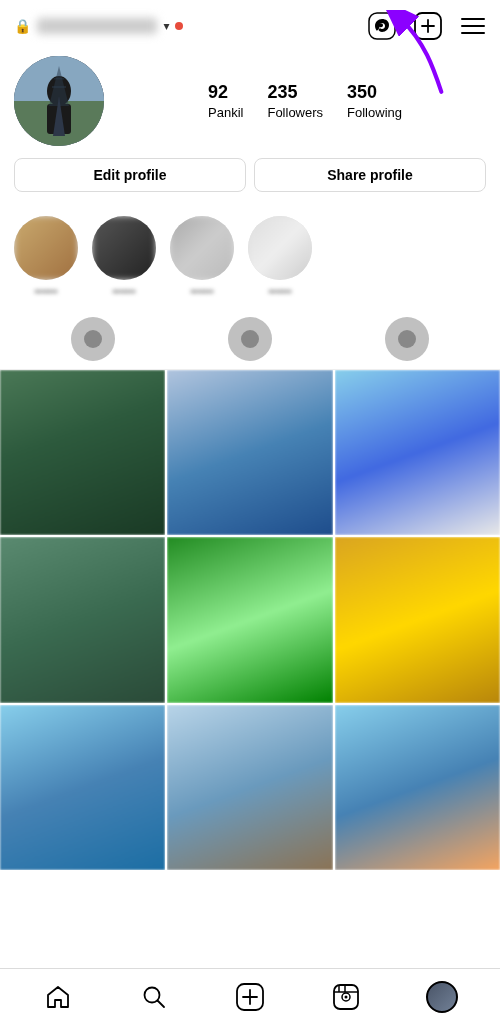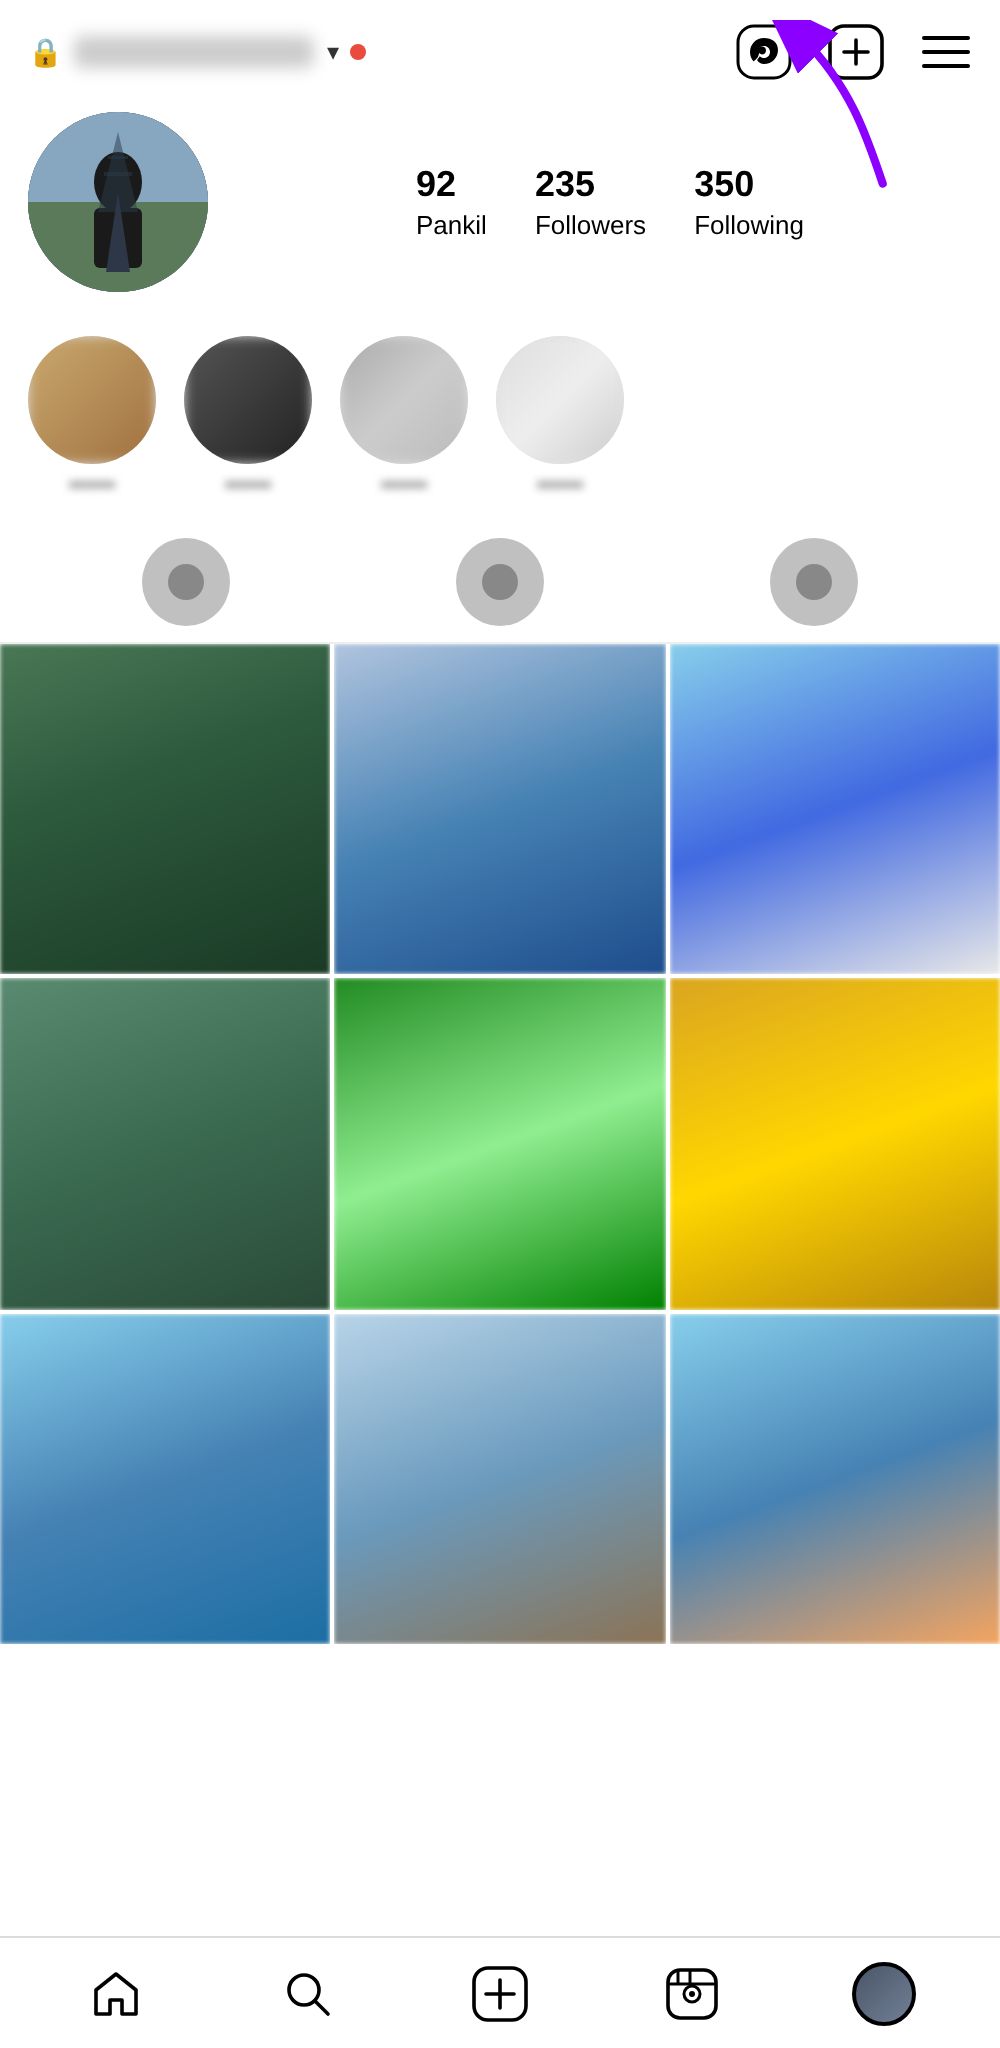--- a/index.html
+++ b/index.html
@@ -342,20 +342,24 @@
         <span class="stat-label">Followers</span>
       </div>
       <div class="stat-item">
         <span class="stat-number">350</span>
         <span class="stat-label">Following</span>
       </div>
     </div>
   </div>
 
 
+  <div class="profile-buttons">
+    <button class="profile-btn">Edit profile</button>
+    <button class="profile-btn">Share profile</button>
+  </div>
 </div>
 
 <div class="highlights-section">
   <div class="highlights-row">
     <div class="highlight-item">
       <div class="highlight-circle">
         <div class="highlight-circle-inner hl1"></div>
       </div>
       <span class="highlight-label">••••••</span>
     </div>

